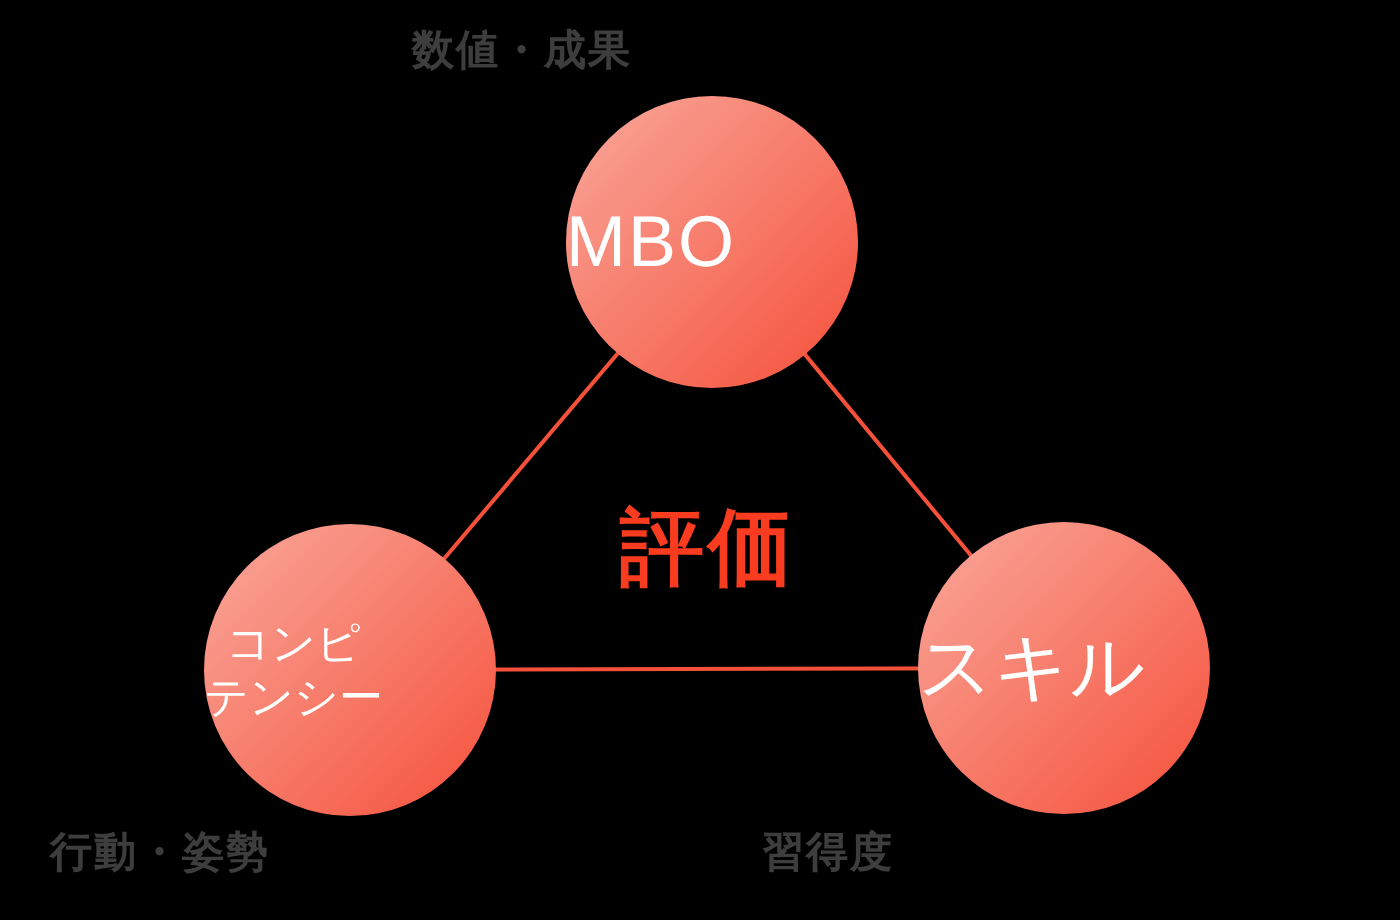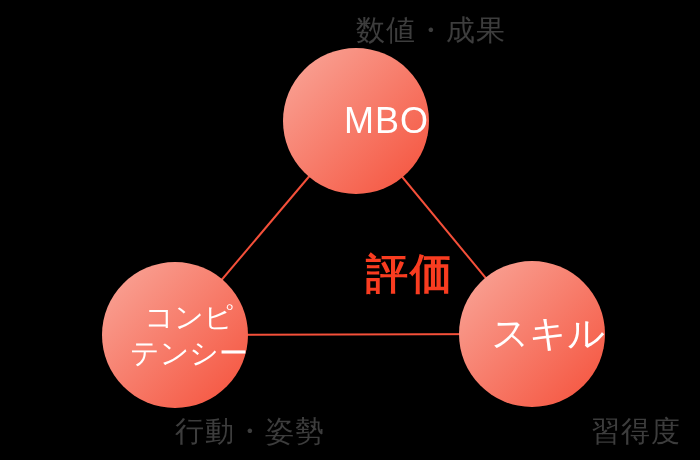--- a/index.html
+++ b/index.html
@@ -32,51 +32,51 @@
     stroke: var(--line);
     stroke-width: 2;
   }
   .node {
     position: absolute;
     width: 146px; height: 146px;
     border-radius: 50%;
     background: linear-gradient(135deg, var(--grad-start) 0%, var(--grad-end) 100%);
     display: flex;
     align-items: center;
-    justify-content: flex-end;
+    justify-content: flex-start;
     text-align: center;
     color: var(--node-text);
   }
   .node-mbo    { left: 283px; top: 48px; }
   .node-comp   { left: 102px; top: 262px; }
   .node-skill  { left: 459px; top: 261px; }
   .node-label {
     font-weight: 500;
     white-space: pre-line;
   }
   .node-mbo .node-label   { font-size: 36px; letter-spacing: 1px; }
-  .node-comp .node-label  { font-size: 29px; line-height: 1.25; }
+  .node-comp .node-label  { font-size: 22px; line-height: 1.25; }
   .node-skill .node-label { font-size: 37px; }
   .annotation {
     position: absolute;
     width: 300px;
-    text-align: right;
-    font-size: 29px;
-    font-weight: 400;
+    text-align: left;
+    font-size: 21px;
+    font-weight: 700;
     color: var(--annotation);
     letter-spacing: 1px;
   }
   .annotation-top   { left: 206px; top: 11px; }
   .annotation-left  { left: 25px;  top: 412px; }
   .annotation-right { left: 381px; top: 412px; }
   .center-label {
     position: absolute;
     left: 254px; top: 246px;
     width: 200px;
-    text-align: right;
+    text-align: center;
     font-size: 42px;
     font-weight: 700;
     color: var(--center-label);
     letter-spacing: 2px;
   }
 </style>
 </head>
 <body>
 
 <div class="stage">

